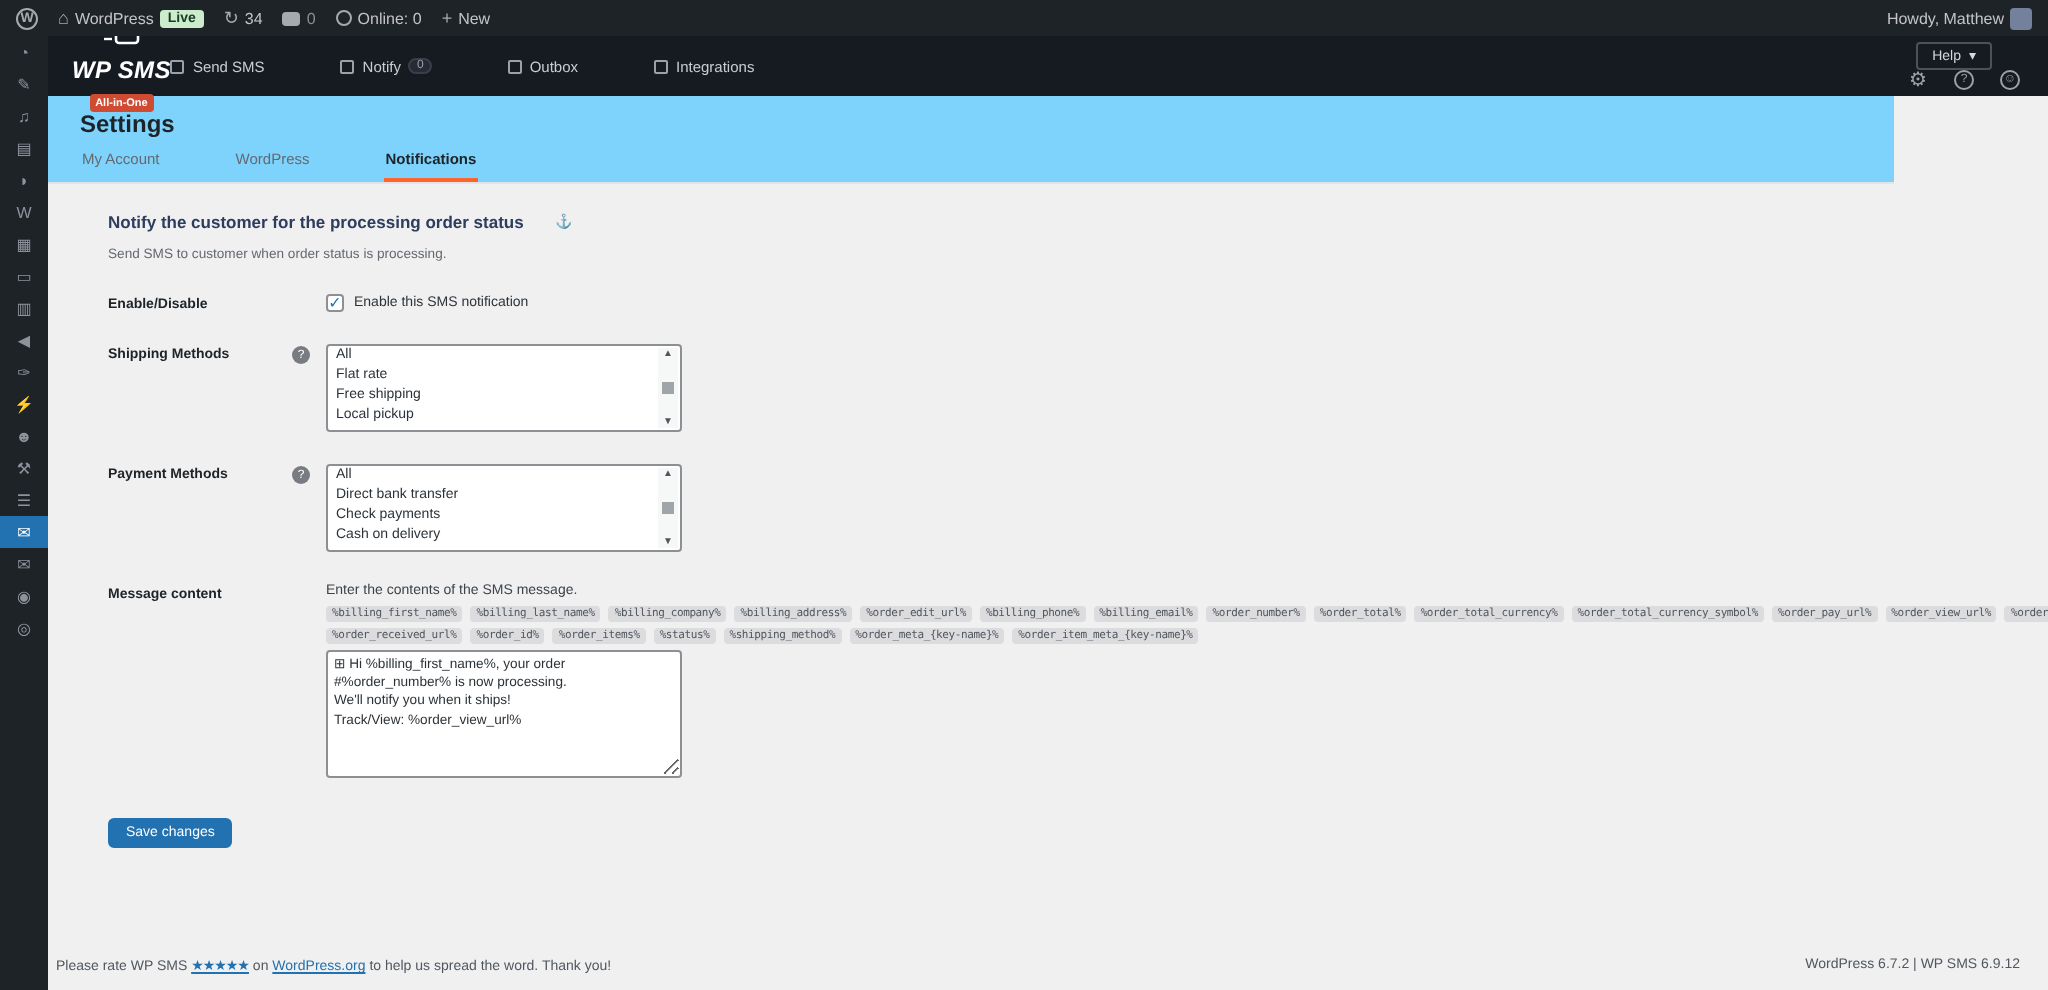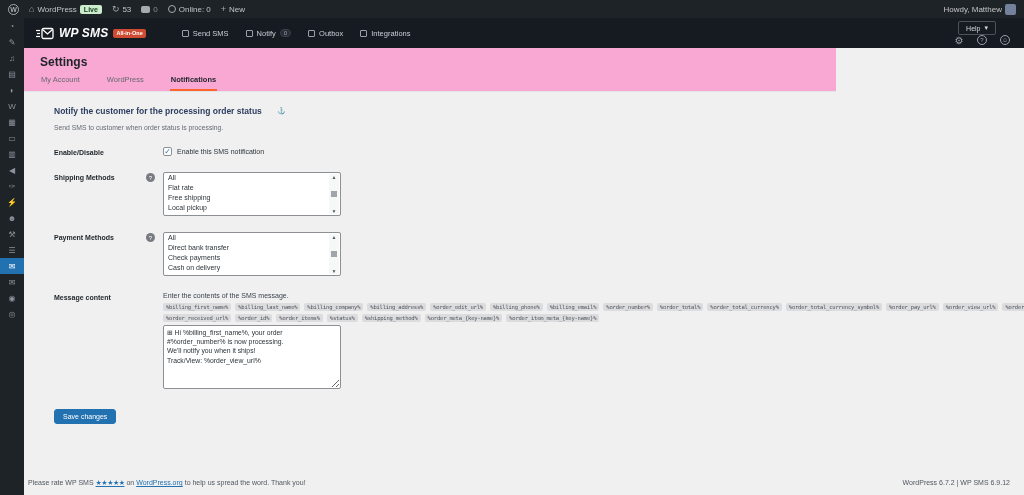--- a/index.html
+++ b/index.html
@@ -27,41 +27,41 @@
   
   #sidebar { position:absolute; top:18px; left:0; width:24px; height:477px; background:#1d2327; z-index:30; }
   .sb-item { position:relative; width:24px; height:16px; display:flex; align-items:center; justify-content:center;
     color:#8d939c; font-size:8px; cursor:pointer; }
   .sb-item.active { background:#2271b1; color:#fff; }
   .sb-item.active:after { content:""; position:absolute; right:-4px; border:4px solid transparent; border-left-color:#2271b1; }
 
   
   #pluginbar { position:absolute; top:18px; left:24px; width:1000px; height:30px;
     background:#161b22; display:flex; align-items:center; z-index:20; }
-  .brand { display:flex; align-items:center; gap:5px; margin-left:12px; }
+  .brand { display:flex; align-items:center; gap:5px; margin-left:12px;flex-direction:column; }
   .brand-name { color:#fff; font-style:italic; font-weight:bold; font-size:12px; letter-spacing:.2px; }
   .brand-badge { background:#cf4b32; color:#fff; font-size:5.5px; font-weight:bold;
     padding:1.5px 3px; border-radius:2px; }
-  #plugin-nav { display:flex; align-items:center; gap:17px; margin-left:36px; }
+  #plugin-nav { display:flex; align-items:center; gap:38px; }
   .nav-item { display:flex; align-items:center; gap:4px; color:#c8cdd4; font-size:7.5px; cursor:pointer; }
   .nav-ico { width:7px; height:7px; border:1px solid #99a1ac; border-radius:1px; display:inline-block; }
   .nav-count { border:1px solid #3a4049; background:#262c36; color:#9aa1ac; font-size:6px;
     padding:0 3px; border-radius:6px; }
   #help-btn { position:absolute; top:3px; right:28px; border:1px solid #4b5258; color:#d5d8dc;
     font-size:7px; padding:2px 7px; border-radius:2px; display:flex; gap:4px; align-items:center; cursor:pointer; }
   #hdr-icons { position:absolute; right:14px; bottom:3px; display:flex; gap:13px; align-items:center; }
   .hdr-ico { width:10px; height:10px; border-radius:50%; color:#9aa1ac; border:1px solid #9aa1ac;
     font-size:6px; display:flex; align-items:center; justify-content:center; cursor:pointer; }
   .hdr-ico.gear { border:none; font-size:10px; }
 
   
-  #whiteband { position:absolute; top:48px; left:24px; width:812px; height:44px; background:#f9a8d4;
+  #whiteband { position:absolute; top:48px; left:24px; width:923px; height:44px; background:#7dd3fc;
     border-bottom:1px solid #e2e4e7; z-index:10; }
   #page-title { position:absolute; top:7px; left:16px; font-size:12px; font-weight:600; color:#1d2327; }
-  #tabs { position:absolute; bottom:0; left:16px; display:flex; gap:25px; }
+  #tabs { position:absolute; bottom:0; left:16px; display:flex; gap:36px; }
   .tab { font-size:7.5px; color:#646970; padding:4px 1px 5px; cursor:pointer; border-bottom:2px solid transparent; }
   .tab.active { color:#1d2327; font-weight:700; border-bottom-color:#ff642d; }
 
   
   #body { position:absolute; top:92px; left:24px; width:1000px; height:403px; padding:8px 14px 0 30px; }
   #section-title { font-size:8.5px; font-weight:bold; color:#2d3d5e; margin-top:6px;
     display:flex; align-items:center; gap:16px; }
   .anchor-ico { color:#7b5cd6; font-size:7px; cursor:pointer; }
   #section-desc { font-size:6.8px; color:#646970; margin-top:8px; }
 
@@ -115,21 +115,21 @@
     <span class="ab-item">
       <span class="wp-logo">W</span>
     </span>
     <span class="ab-item">
       <span class="glyph">⌂</span>
       <span>WordPress</span>
       <span class="live-badge">Live</span>
     </span>
     <span class="ab-item">
       <span class="glyph">↻</span>
-      <span>53</span>
+      <span>34</span>
     </span>
     <span class="ab-item">
       <span class="bubble"></span>
       <span class="dim">0</span>
     </span>
     <span class="ab-item">
       <span class="globe"></span>
       <span>Online: 0</span>
     </span>
     <span class="ab-item">

